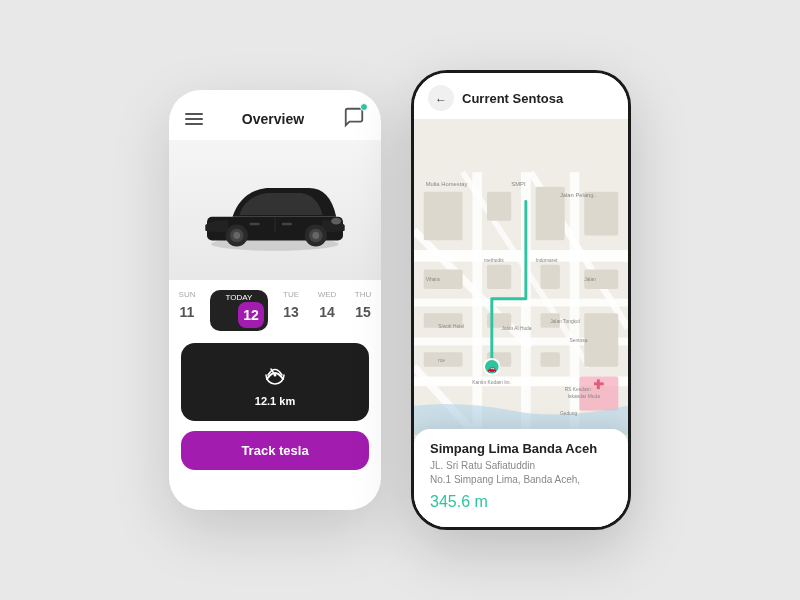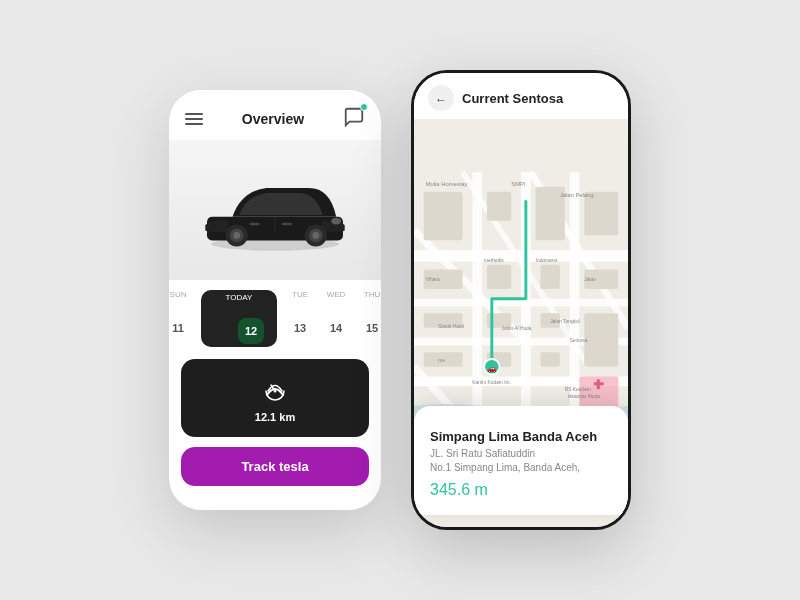--- a/index.html
+++ b/index.html
@@ -92,50 +92,50 @@
     .date-row {
       display: flex;
       justify-content: center;
       gap: 10px;
       padding: 10px 12px 8px;
     }
     .date-item {
       display: flex;
       flex-direction: column;
       align-items: center;
-      gap: 16px;
+      gap: 0;
     }
     .date-day-label {
       font-size: 8px;
       color: #aaa;
       font-weight: 500;
       text-transform: uppercase;
     }
     .date-num {
-      font-size: 11px;
+      font-size: 14px;
       font-weight: 600;
       color: #555;
       width: 26px;
       height: 26px;
       display: flex;
       align-items: center;
       justify-content: center;
       border-radius: 8px;
     }
     .date-item.active .date-day-label { color: #fff; }
     .date-item.active .date-num {
-      background: #14532d;
+      background: #a21caf;
       color: #fff;
       border-radius: 8px;
       margin-left: 24px;
     }
     .date-item.active {
       background: #222;
       border-radius: 10px;
-      padding: 3px 13px;
+      padding: 3px 4px;
     }
     .stats-row {
       display: flex;
       gap: 24px;
       padding: 4px 12px 10px;
     }
     .stat-card {
       flex: 1;
       background: #1e1e1e;
       border-radius: 14px;
@@ -211,26 +211,26 @@
       color: #222;
     }
     .map-area {
       flex: 1;
       position: relative;
       overflow: hidden;
       background: #f0ede6;
     }
     .location-card {
       position: absolute;
-      bottom: 12px;
+      bottom: 0;
       left: 0;
       right: 0;
       background: #fff;
       border-radius: 16px 16px 0 0;
-      padding: 23px 16px 16px;
+      padding: 12px 16px 16px;
       box-shadow: 0 -4px 20px rgba(0,0,0,0.1);
     }
     .location-name {
       font-size: 13px;
       font-weight: 700;
       color: #222;
       margin-bottom: 3px;
     }
     .location-address {
       font-size: 10px;

